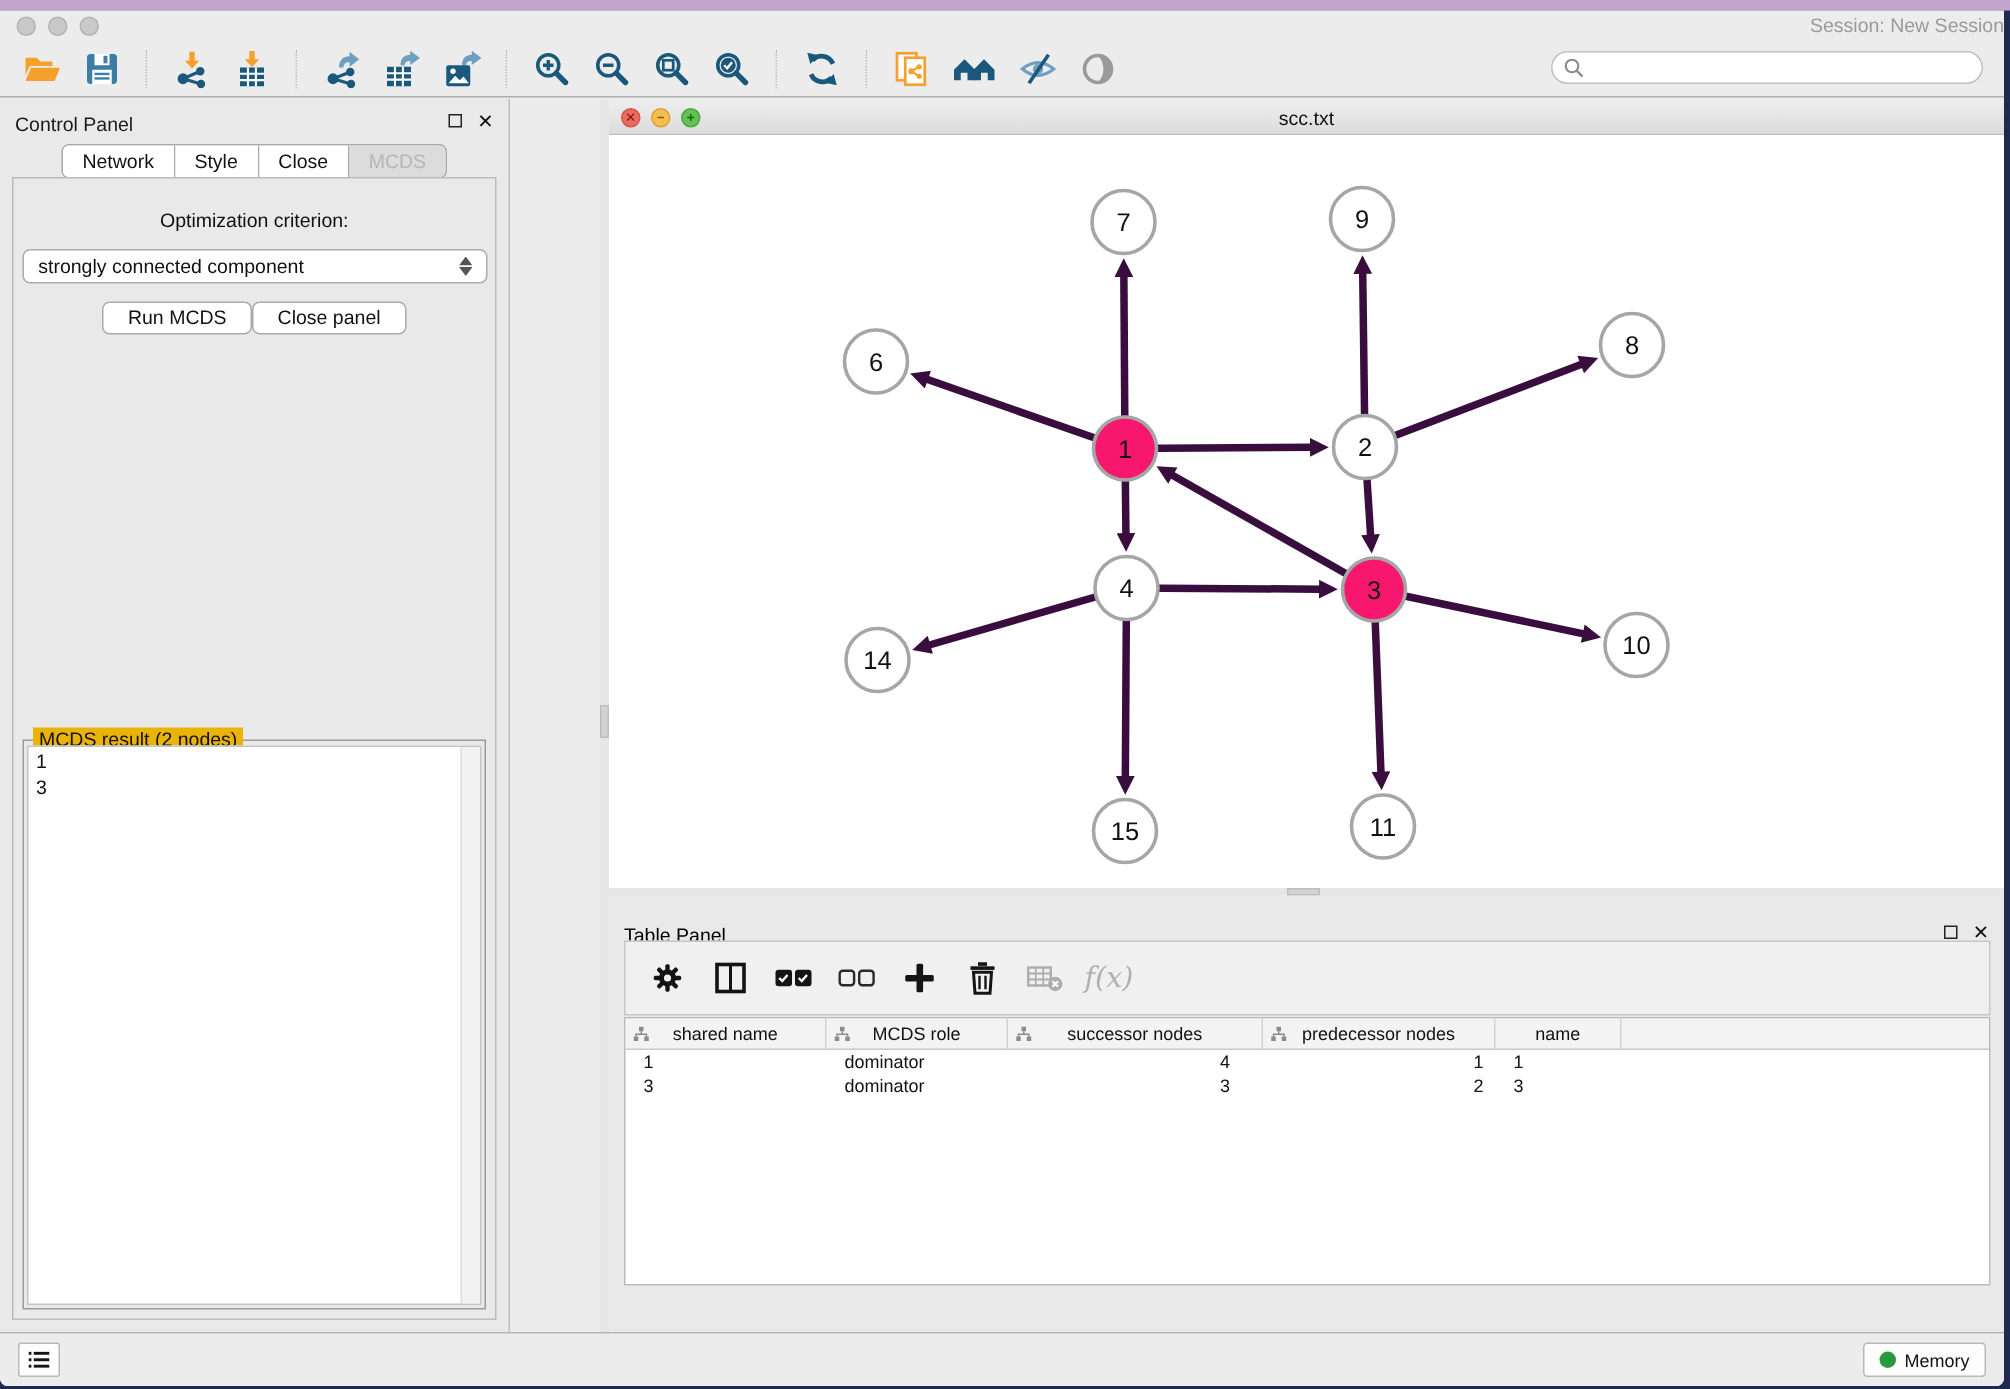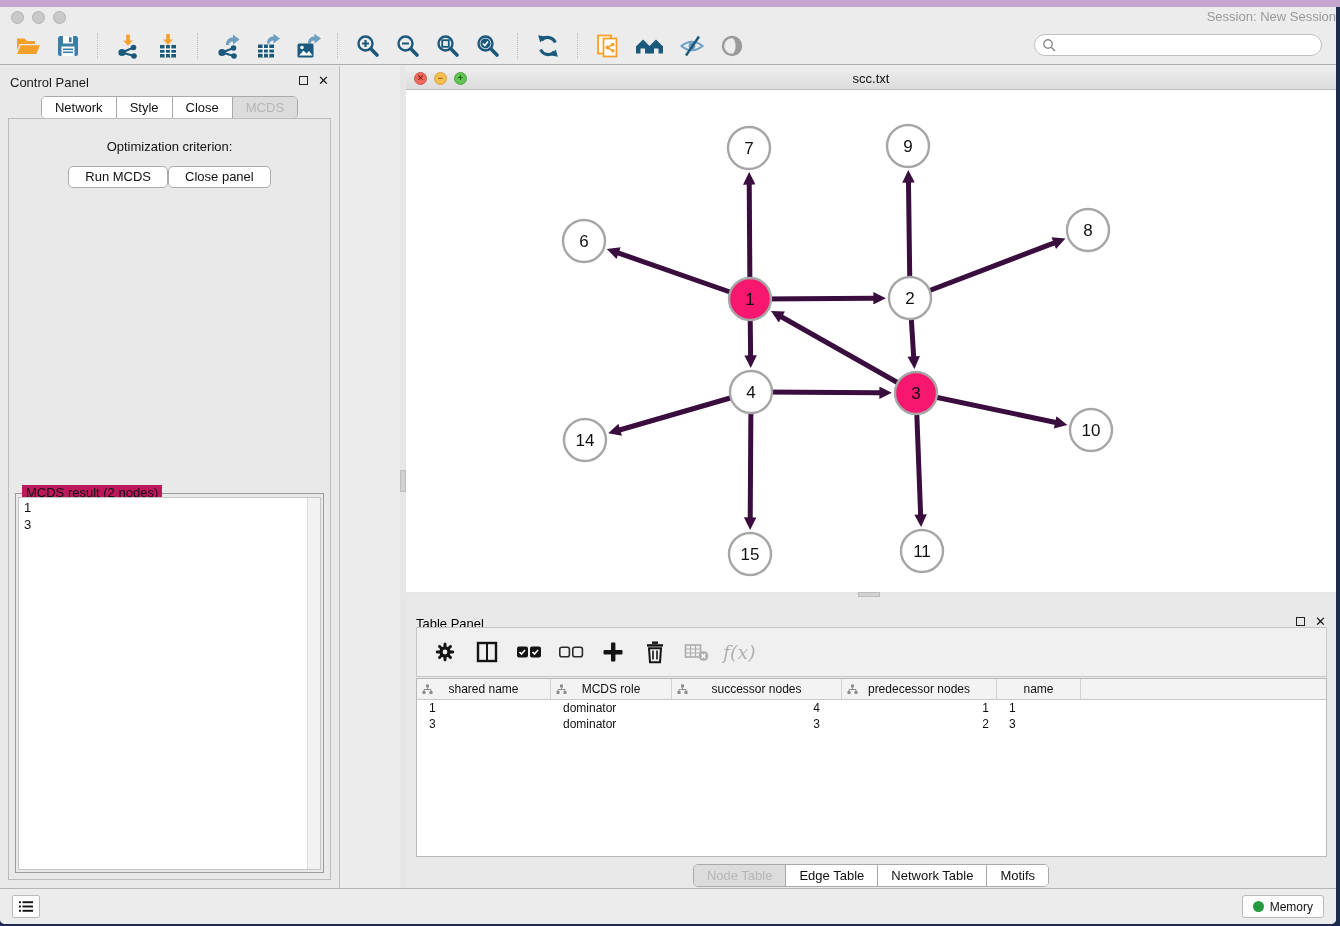--- a/index.html
+++ b/index.html
@@ -51,21 +51,21 @@
   .cp-body{position:absolute;left:8px;right:8px;top:52px;bottom:8px;border:1px solid #bbb;background:#e9e9e9;}
   .opt-label{margin-top:20px;text-align:center;font-size:13px;color:#111;}
   .combo{position:relative;margin:12px auto 0;width:310px;height:23px;background:#fff;border:1px solid #ababab;
          border-radius:5px;box-sizing:border-box;display:flex;align-items:center;}
   .combo .combo-text{font-size:13px;padding-left:10px;color:#111;flex:1;}
   .combo .chev{width:18px;display:flex;flex-direction:column;align-items:center;gap:1px;padding-right:4px;}
   .btn-row{display:flex;justify-content:center;gap:0;margin-top:12px;}
   .push-btn{background:#fff;border:1px solid #ababab;border-radius:5px;height:22px;padding:0 16px;font-size:13px;color:#111;
             font-family:inherit;line-height:20px;}
   .result-group{position:absolute;left:6px;right:6px;top:374px;bottom:6px;border:1px solid #9b9b9b;}
-  .result-legend{position:absolute;top:-9px;left:6px;background:#be185d;padding:0 4px;font-size:13px;color:#111;}
+  .result-legend{position:absolute;top:-9px;left:6px;background:#eab308;padding:0 4px;font-size:13px;color:#111;}
   .result-area{position:absolute;left:2px;right:2px;top:3px;bottom:2px;background:#fff;border:1px solid #c4c4c4;overflow:hidden;}
   .result-lines{padding:1px 5px;font-size:13px;line-height:17px;color:#111;}
   .result-scroll{position:absolute;right:0;top:0;bottom:0;width:12px;background:#f2f2f2;border-left:1px solid #ddd;}
 
   
   .net-window{position:absolute;left:0;top:2px;right:0;height:524px;background:#fff;}
   .net-titlebar{position:absolute;left:0;top:0;width:100%;height:22px;background:linear-gradient(#ededed,#dcdcdc);
                 border-bottom:1px solid #bcbcbc;box-sizing:border-box;}
   .net-tl-group{position:absolute;left:8px;top:4px;display:flex;gap:7px;}
   .ntl{width:13px;height:13px;border-radius:50%;box-sizing:border-box;display:flex;align-items:center;justify-content:center;
@@ -275,20 +275,31 @@
       <div class="seg">
         <div class="seg-inner">
           <span class="seg-tab">Network</span>
           <span class="seg-tab">Style</span>
           <span class="seg-tab">Close</span>
           <span class="seg-tab active">MCDS</span>
         </div>
       </div>
       <div class="cp-body">
         <div class="opt-label">Optimization criterion:</div>
+        <div class="combo">
+          <span class="combo-text">strongly connected component</span>
+          <span class="chev">
+            <svg width="9" height="6" viewBox="0 0 9 6">
+                <polygon points="4.5,0 9,6 0,6" fill="#555"></polygon>
+              </svg>
+            <svg width="9" height="6" viewBox="0 0 9 6">
+                <polygon points="0,0 9,0 4.5,6" fill="#555"></polygon>
+              </svg>
+          </span>
+        </div>
         <div class="btn-row">
           <button class="push-btn">Run MCDS</button>
           <button class="push-btn">Close panel</button>
         </div>
         <div class="result-group">
           <span class="result-legend">MCDS result (2 nodes)</span>
           <div class="result-area">
             <div class="result-lines">
                 <div>1</div>
                 <div>3</div>
@@ -493,28 +504,20 @@
               <div class="trow">
                 <div class="tcell a-left" style="width: 134px;">3</div>
                 <div class="tcell a-left" style="width: 121px;">dominator</div>
                 <div class="tcell a-right" style="width: 170px;">3</div>
                 <div class="tcell a-right" style="width: 155px;">2</div>
                 <div class="tcell a-left" style="width: 84px;">3</div>
               </div>
             </div>
         </div>
 
-        <div class="tp-tabs">
-          <div class="seg-inner">
-            <span class="seg-tab active">Node Table</span>
-            <span class="seg-tab">Edge Table</span>
-            <span class="seg-tab">Network Table</span>
-            <span class="seg-tab">Motifs</span>
-          </div>
-        </div>
       </div>
     </div>
   </div>
 
   <div class="statusbar">
     <button class="list-btn">
       <svg width="16" height="13" viewBox="0 0 16 13">
         <g fill="#141414">
           <rect x="0" y="0.5" width="2.2" height="2.2"></rect>
             <rect x="4" y="0.5" width="12" height="2.2"></rect>

